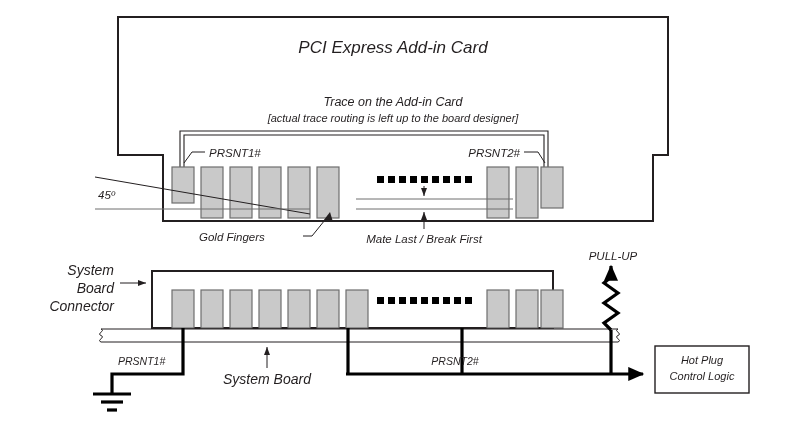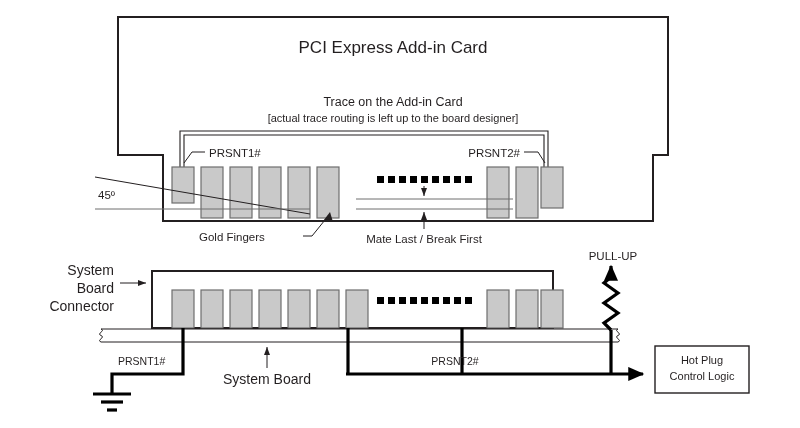--- a/index.html
+++ b/index.html
@@ -11,20 +11,21 @@
     width: 800px;
     height: 428px;
     font-family: "Liberation Sans", sans-serif;
     color: #231f20;
     overflow: hidden;
   }
   #diagram-root {
     position: relative;
     width: 800px;
     height: 428px;
+    font-style: italic;
   }
   svg#pcie-diagram {
     display: block;
     width: 800px;
     height: 428px;
   }
   text {
     font-family: "Liberation Sans", sans-serif;
     fill: #231f20;
     dominant-baseline: middle;

